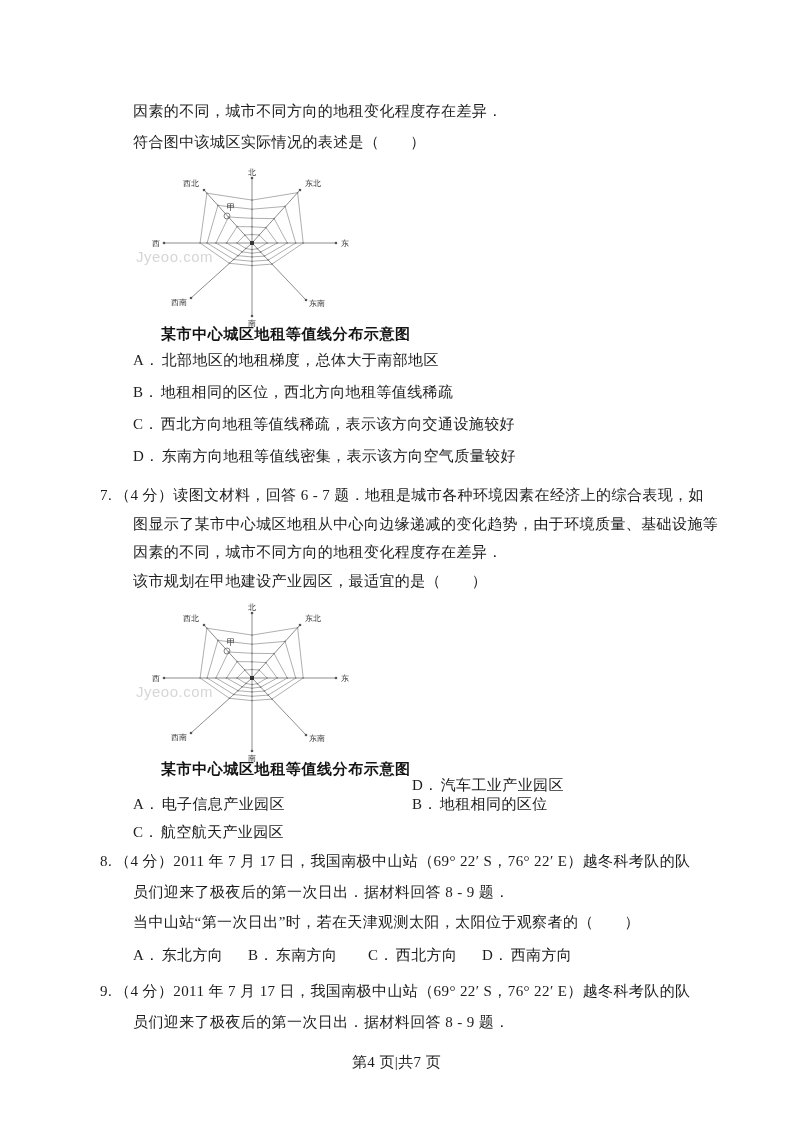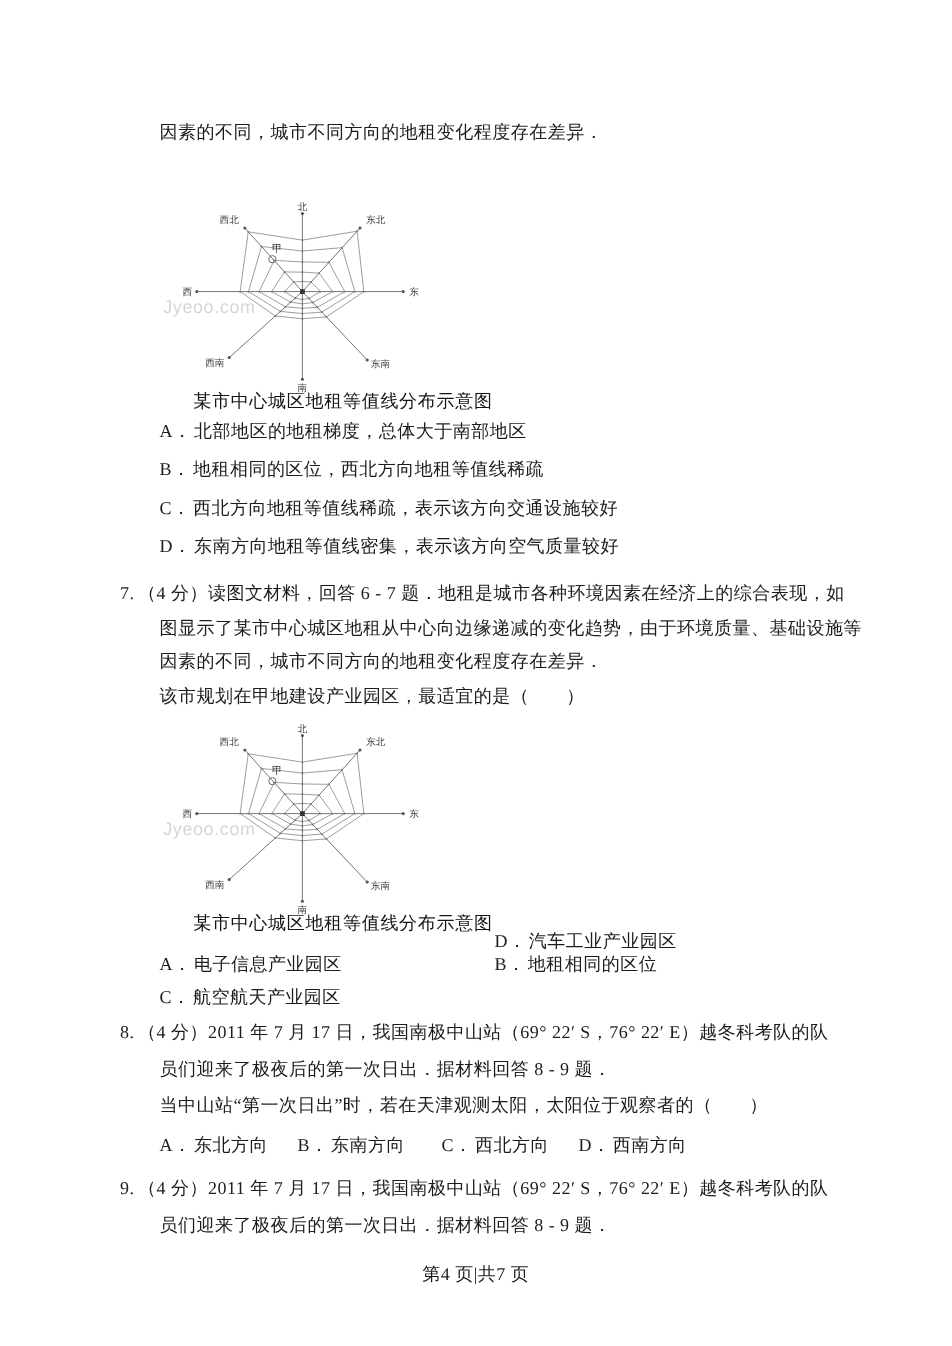--- a/index.html
+++ b/index.html
@@ -6,36 +6,37 @@
   .page{
     position:relative;width:793px;height:1094px;background:#ffffff;overflow:hidden;
     font-family:"Liberation Serif","DejaVu Serif",serif;color:#1c1c1c;
   }
   .tline{position:absolute;white-space:nowrap;font-size:15px;letter-spacing:0.4px;line-height:19px;}
   .qnum{margin-right:3px;}
   .opt-label{margin-right:2px;}
   .fig{position:absolute;width:300px;height:182px;}
   .fig svg{position:absolute;left:0;top:0;}
   .fig-caption{
-    position:absolute;left:13px;top:159px;font-weight:normal;font-size:15px;
+    position:absolute;left:13px;top:159px;font-weight:bold;font-size:15px;
     letter-spacing:0.6px;white-space:nowrap;color:#141414;
   }
   .watermark{
     position:absolute;left:-12px;top:82px;font-family:"Liberation Sans",sans-serif;
     font-size:15px;color:rgba(188,186,186,0.6);letter-spacing:0.5px;
   }
   .footer{position:absolute;left:0;top:1036px;width:793px;text-align:center;
     font-size:15px;letter-spacing:0.4px;margin-top:17px;}
 </style>
 </head>
 <body>
 
 <div class="page">
 
   <div class="tline" style="left:133px;top:102px">因素的不同，城市不同方向的地租变化程度存在差异．</div>
+  <div class="tline" style="left:133px;top:133px">符合图中该城区实际情况的表述是（　　）</div>
 
   <div class="fig" style="left:148px;top:166px">
     <div class="watermark">Jyeoo.com</div>
     <svg class="radar" width="300" height="166" viewBox="0 0 300 166">
         <line x1="104" y1="77" x2="104" y2="12" stroke="#6f6f6f" stroke-width="0.8"></line>
         <circle cx="104" cy="12" r="1.3" fill="#555"></circle>
         <text x="104" y="9" text-anchor="middle" font-size="8" fill="#3d3d3d">北</text>
         <line x1="104" y1="77" x2="152" y2="24" stroke="#6f6f6f" stroke-width="0.8"></line>
         <circle cx="152" cy="24" r="1.3" fill="#555"></circle>
         <text x="157" y="20" text-anchor="start" font-size="8" fill="#3d3d3d">东北</text>

